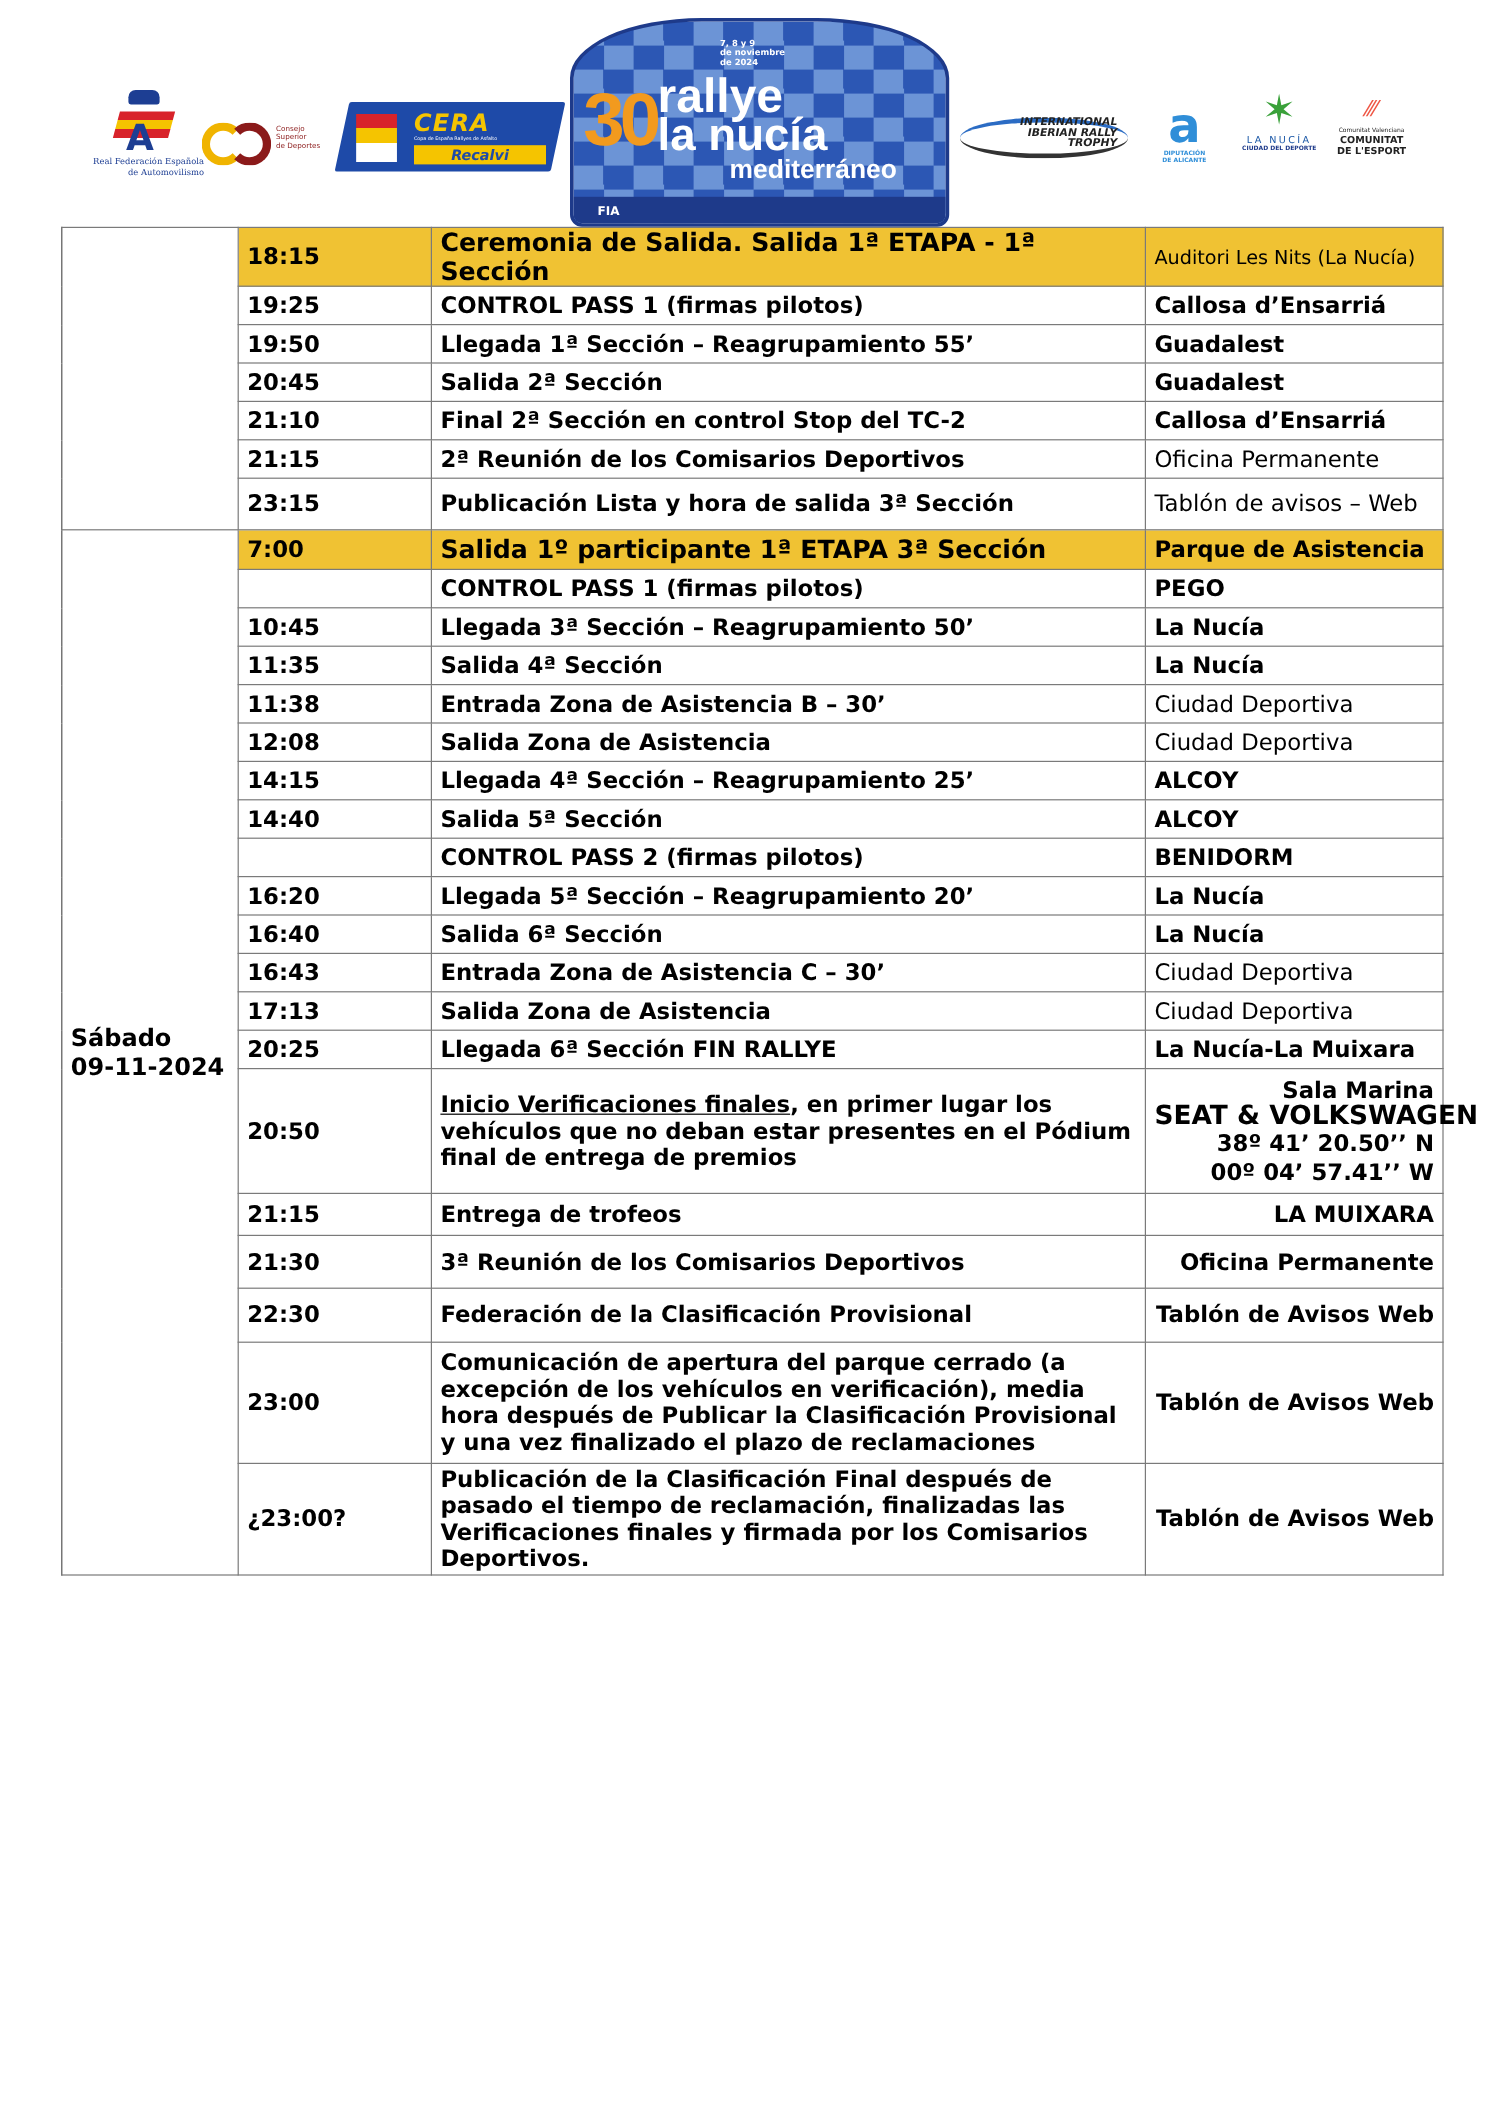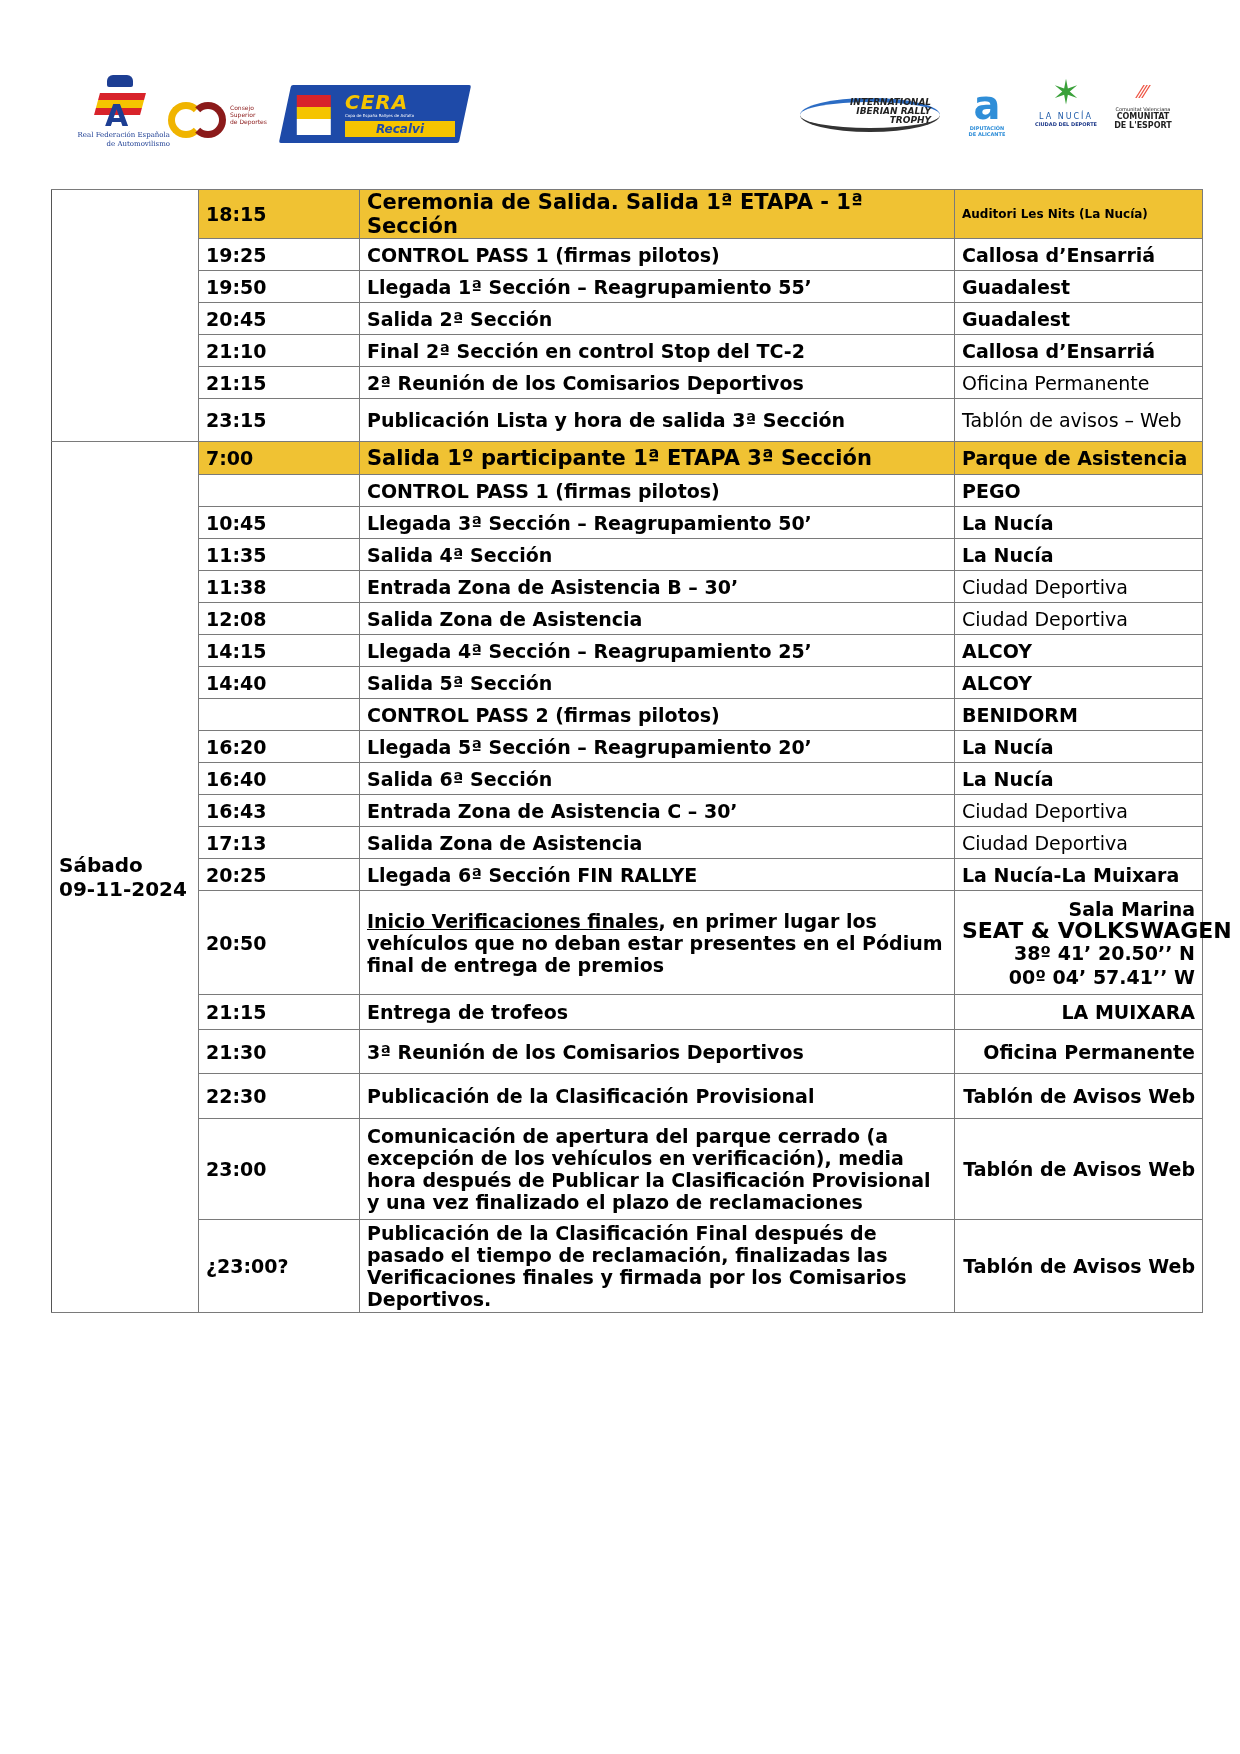--- a/index.html
+++ b/index.html
@@ -58,21 +58,21 @@
   table.sched { position: absolute; left: 51px; top: 189px; width: 1152px; border-collapse: collapse; table-layout: fixed; }
   table.sched td { border: 1.5px solid #7a7a7a; padding: 0 7px; vertical-align: middle; line-height: 22px; }
   table.sched td.day { width: 132px; text-align: left; font: bold 20px "DejaVu Sans", sans-serif; border-left: 1.5px solid #555; }
   table.sched td.time { width: 146px; font: bold 19px "DejaVu Sans", sans-serif; }
   table.sched td.event { width: 580px; font: bold 19px "DejaVu Sans", sans-serif; }
   table.sched td.place { font: 19px "DejaVu Sans", sans-serif; white-space: nowrap; }
   table.sched td.place.b { font-weight: bold; }
   table.sched td.place.c { text-align: right; margin-left: 47px; }
   table.sched tr.hl td.time, table.sched tr.hl td.event, table.sched tr.hl td.place { background: #f0c233; }
   table.sched tr.hl td.event { font-size: 21px; }
-  table.sched td.place.sm { font-size: 12px; font-weight: bold; }
+  table.sched td.place.sm { font-size: 16px; }
   table.sched td.event.wrap { line-height: 22px; padding-top: 2px; padding-bottom: 2px; }
   .u { text-decoration: underline; }
   .place-lines div { line-height: 24px; }
   .place-lines div.small { font-size: 22px; line-height: 20px; }
 
   
   .footer { position: absolute; left: 48px; top: 1778px; width: 1160px; font: 17px "DejaVu Serif", serif; white-space: nowrap; }
   .footer .it { font-style: italic; font-weight: bold; }
   .footer .bd { font-weight: bold; }
   .footer .right { position: absolute; left: 850px; top: 0; }
@@ -105,20 +105,33 @@
 
   <div class="logo cera">
     <div class="flag"></div>
     <div class="inner">
       <div class="t1">CERA</div>
       <div class="t2">Copa de España Rallyes de Asfalto</div>
       <div class="t3">Recalvi</div>
     </div>
   </div>
 
+  <div class="logo plate">
+    <div class="date">
+      <div>7, 8 y 9</div>
+      <div>de noviembre</div>
+      <div>de 2024</div>
+    </div>
+    <div class="num">30</div>
+    <div class="r1">rallye</div>
+    <div class="r2">la nucía</div>
+    <div class="r3">mediterráneo</div>
+    <div class="strip"></div>
+    <div class="fia">FIA</div>
+  </div>
 
   <div class="logo ibe">
     <div class="swoosh"></div>
     <div class="txt">
       <div>INTERNATIONAL</div>
       <div>IBERIAN RALLY</div>
       <div>TROPHY</div>
     </div>
   </div>
 
@@ -274,21 +287,21 @@
       <td class="event">Entrega de trofeos</td>
       <td class="place b c">LA MUIXARA</td>
     </tr>
     <tr style="height:44px">
       <td class="time">21:30</td>
       <td class="event">3ª Reunión de los Comisarios Deportivos</td>
       <td class="place b c">Oficina Permanente</td>
     </tr>
     <tr style="height:45px">
       <td class="time">22:30</td>
-      <td class="event">Publicación de la Clasificación Provisional</td>
+      <td class="event">Federación de la Clasificación Provisional</td>
       <td class="place b c">Tablón de Avisos Web</td>
     </tr>
     <tr style="height:101px">
       <td class="time">23:00</td>
       <td class="event wrap">Comunicación de apertura  del parque cerrado (a excepción de los vehículos en verificación), media hora después de Publicar la Clasificación Provisional y una vez finalizado el plazo de reclamaciones</td>
       <td class="place b c">Tablón de Avisos Web</td>
     </tr>
     <tr style="height:79px">
       <td class="time">¿23:00?</td>
       <td class="event wrap">Publicación de la Clasificación Final después de pasado el tiempo de reclamación, finalizadas las Verificaciones finales y firmada por los Comisarios Deportivos.</td>

